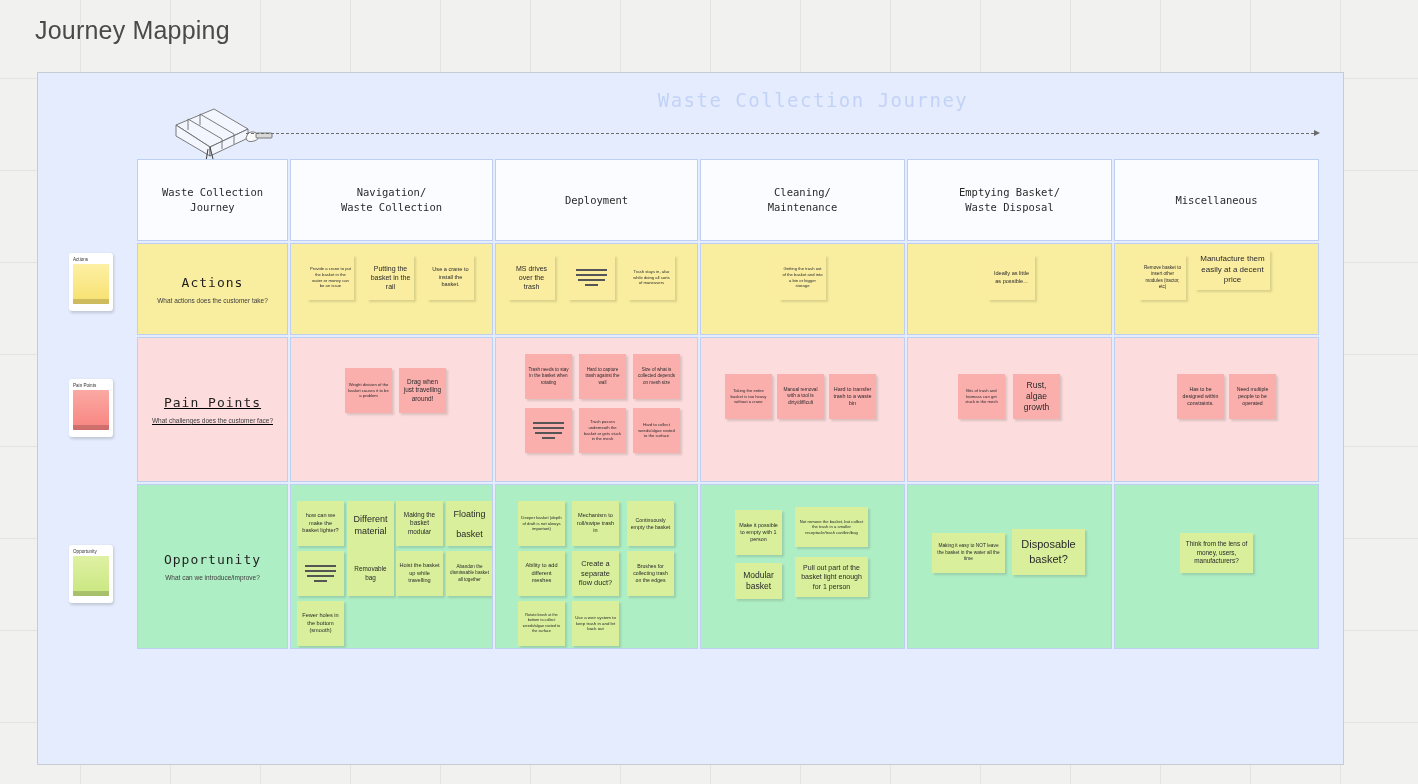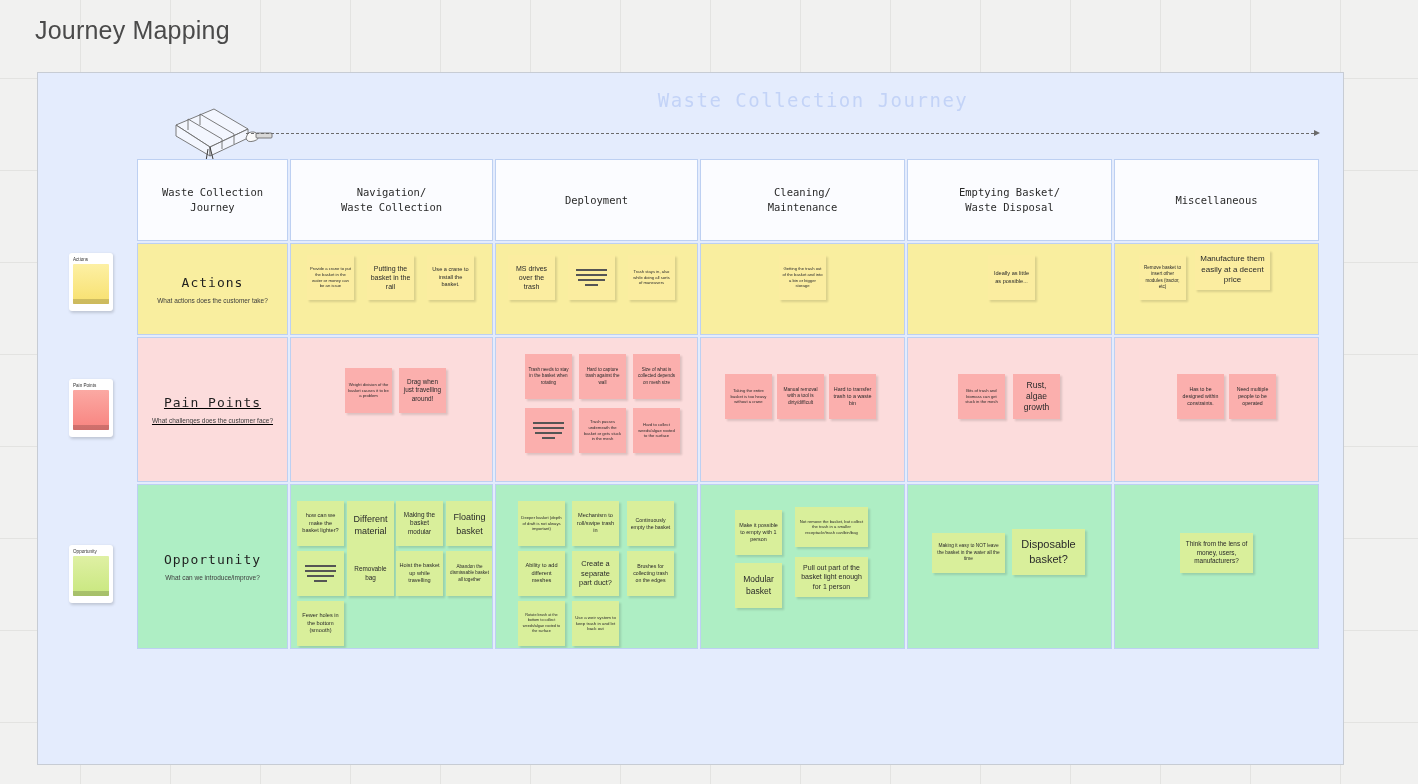--- a/index.html
+++ b/index.html
@@ -331,21 +331,21 @@
       <div class="cell r-opp">
           <div class="note g" style="left: 6px; top: 16px; width: 47px; height: 45px; font-size: 5.6px; line-height: 7.392px;">
             <span>how can we make the basket lighter?</span>
           </div>
           <div class="note g" style="left: 56px; top: 16px; width: 47px; height: 50px; font-size: 9px; line-height: 11.88px;">
             <span>Different material</span>
           </div>
           <div class="note g" style="left: 105px; top: 16px; width: 47px; height: 45px; font-size: 6.4px; line-height: 8.448px;">
             <span>Making the basket modular</span>
           </div>
-          <div class="note g" style="left: 155px; top: 16px; width: 47px; height: 45px; font-size: 9px; line-height: 14px;">
+          <div class="note g" style="left: 155px; top: 16px; width: 47px; height: 45px; font-size: 9px; line-height: 20px;">
             <span>Floating basket</span>
           </div>
           <div class="note g lines" style="left: 6px; top: 66px; width: 47px; height: 45px; font-size: 6px; line-height: 7.92px;">
             <i class="s1"></i>
             <i class="s2"></i>
             <i class="s3"></i>
             <i class="s4"></i>
           </div>
           <div class="note g" style="left: 56px; top: 66px; width: 47px; height: 45px; font-size: 6.4px; line-height: 8.448px;">
             <span>Removable bag</span>
@@ -367,40 +367,40 @@
           <div class="note g" style="left: 76px; top: 16px; width: 47px; height: 45px; font-size: 5.6px; line-height: 7.392px;">
             <span>Mechanism to roll/swipe trash in</span>
           </div>
           <div class="note g" style="left: 131px; top: 16px; width: 47px; height: 45px; font-size: 5.2px; line-height: 6.864px;">
             <span>Continuously empty the basket</span>
           </div>
           <div class="note g" style="left: 22px; top: 66px; width: 47px; height: 45px; font-size: 5.6px; line-height: 7.392px;">
             <span>Ability to add different meshes</span>
           </div>
           <div class="note g" style="left: 76px; top: 66px; width: 47px; height: 45px; font-size: 7.4px; line-height: 9.768px;">
-            <span>Create a separate part duct?</span>
+            <span>Create a separate flow duct?</span>
           </div>
           <div class="note g" style="left: 131px; top: 66px; width: 47px; height: 45px; font-size: 5.2px; line-height: 6.864px;">
             <span>Brushes for collecting trash on the edges</span>
           </div>
           <div class="note g" style="left: 22px; top: 116px; width: 47px; height: 45px; font-size: 3.8px; line-height: 5.016px;">
             <span>Rotate brush at the bottom to collect weeds/algae rooted to the surface</span>
           </div>
           <div class="note g" style="left: 76px; top: 116px; width: 47px; height: 45px; font-size: 4.4px; line-height: 5.808px;">
             <span>Use a weir system to keep trash in and let back out</span>
           </div>
         </div>
       <div class="cell r-opp">
           <div class="note g" style="left: 34px; top: 25px; width: 47px; height: 45px; font-size: 5.4px; line-height: 7.128px;">
             <span>Make it possible to empty with 1 person</span>
           </div>
           <div class="note g" style="left: 94px; top: 22px; width: 73px; height: 40px; font-size: 4.2px; line-height: 5.544px;">
             <span>Not remove the basket, but collect the trash in a smaller receptacle/trash can/bin/bag</span>
           </div>
-          <div class="note g" style="left: 34px; top: 78px; width: 47px; height: 45px; font-size: 8.5px; line-height: 11.22px;">
+          <div class="note g" style="left: 34px; top: 78px; width: 47px; height: 36px; font-size: 8.5px; line-height: 11.22px;">
             <span>Modular basket</span>
           </div>
           <div class="note g" style="left: 94px; top: 72px; width: 73px; height: 40px; font-size: 7px; line-height: 9.24px;">
             <span>Pull out part of the basket light enough for 1 person</span>
           </div>
         </div>
       <div class="cell r-opp">
           <div class="note g" style="left: 24px; top: 48px; width: 73px; height: 40px; font-size: 4.8px; line-height: 6.336px;">
             <span>Making it easy to NOT leave the basket in the water all the time</span>
           </div>

